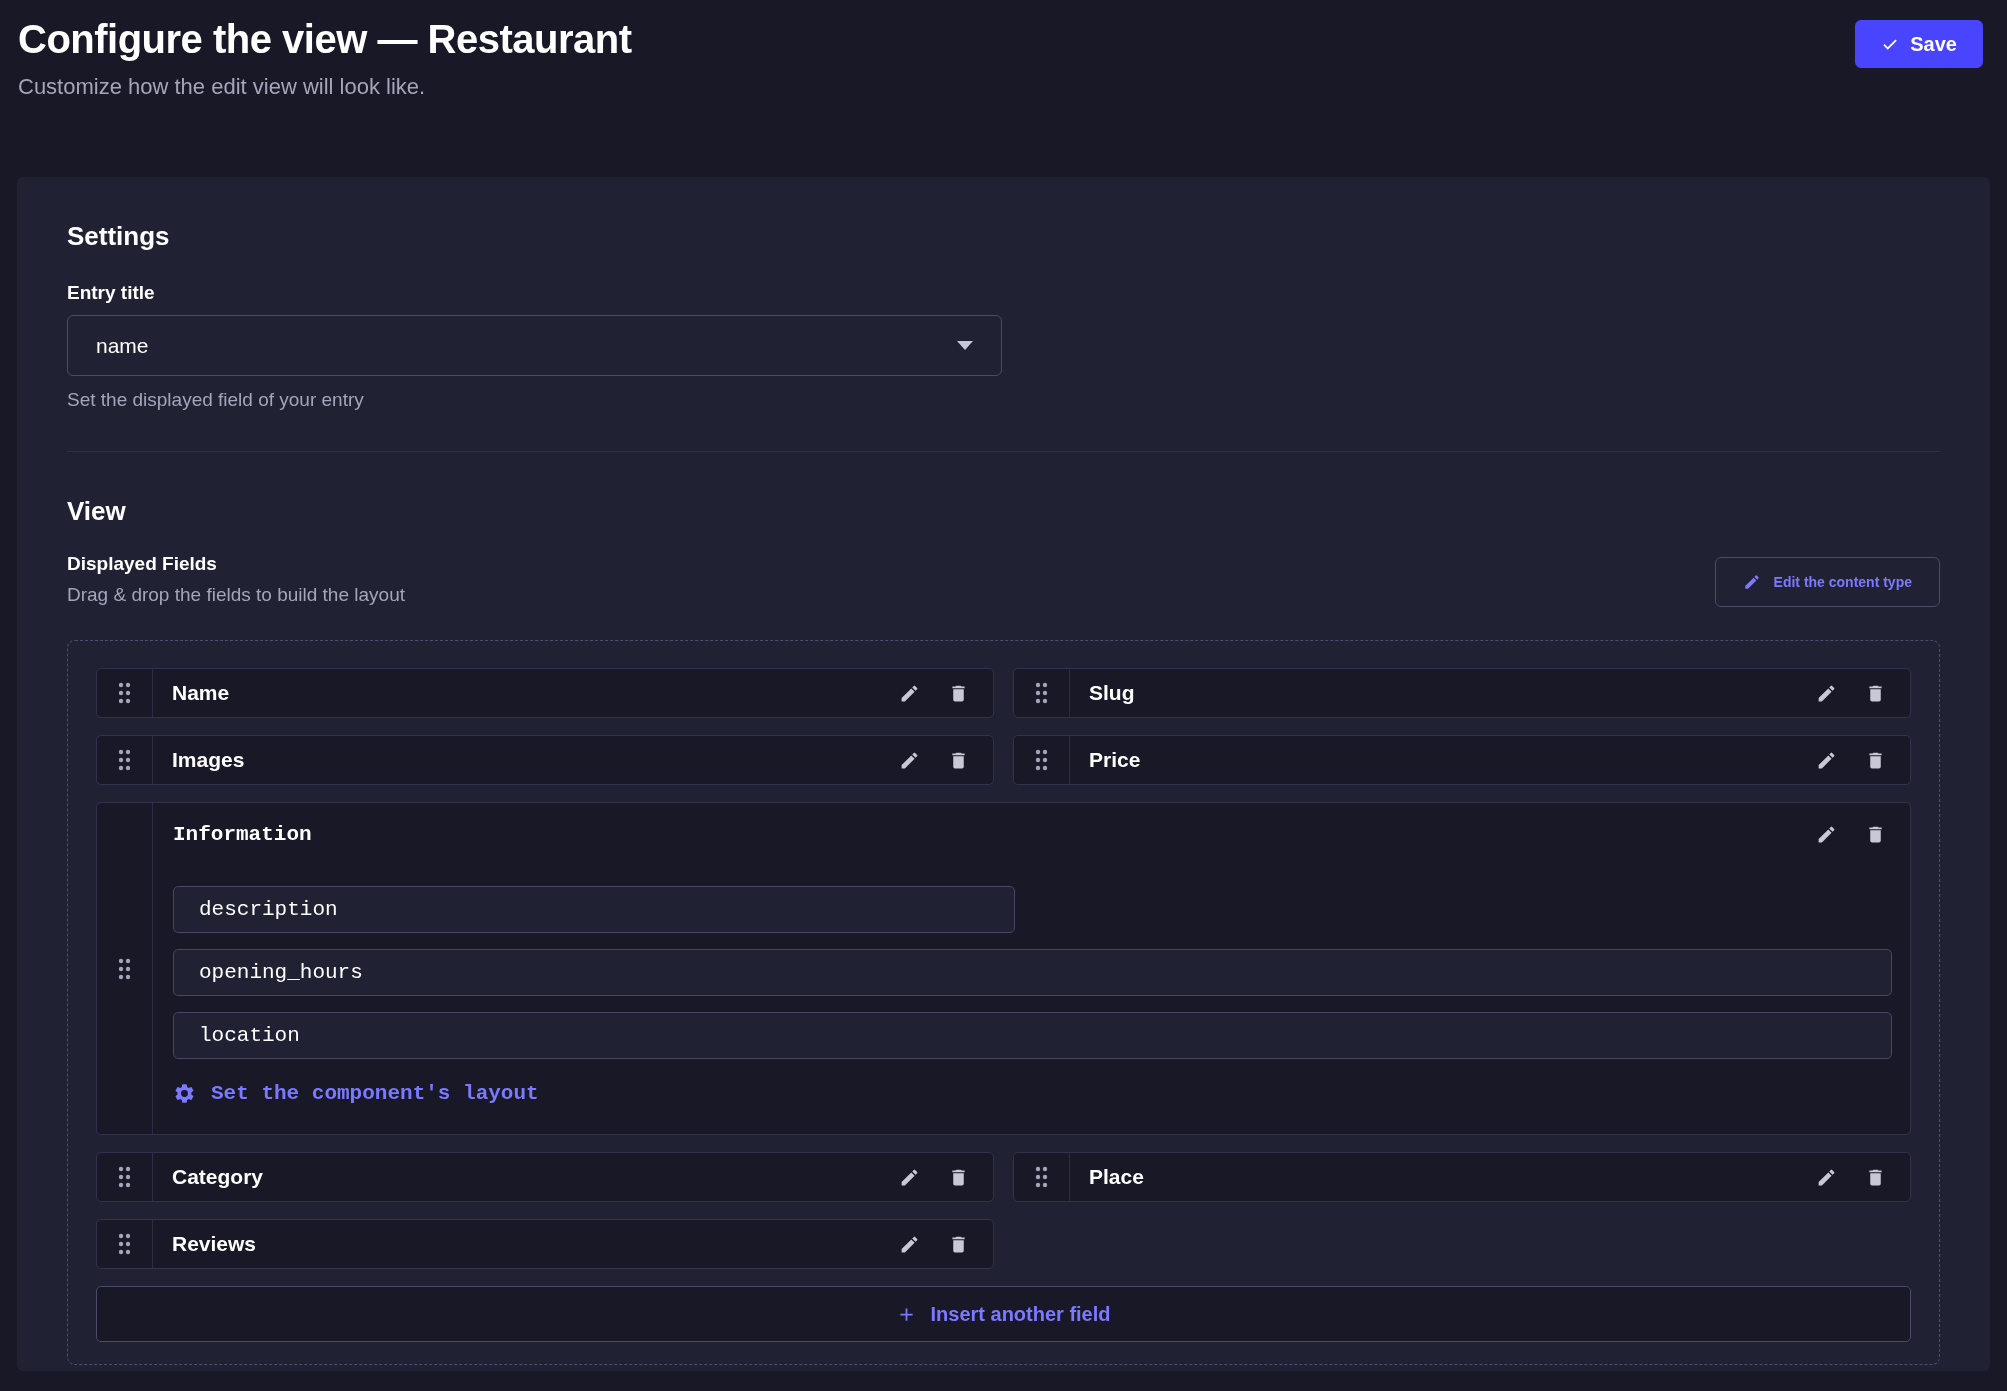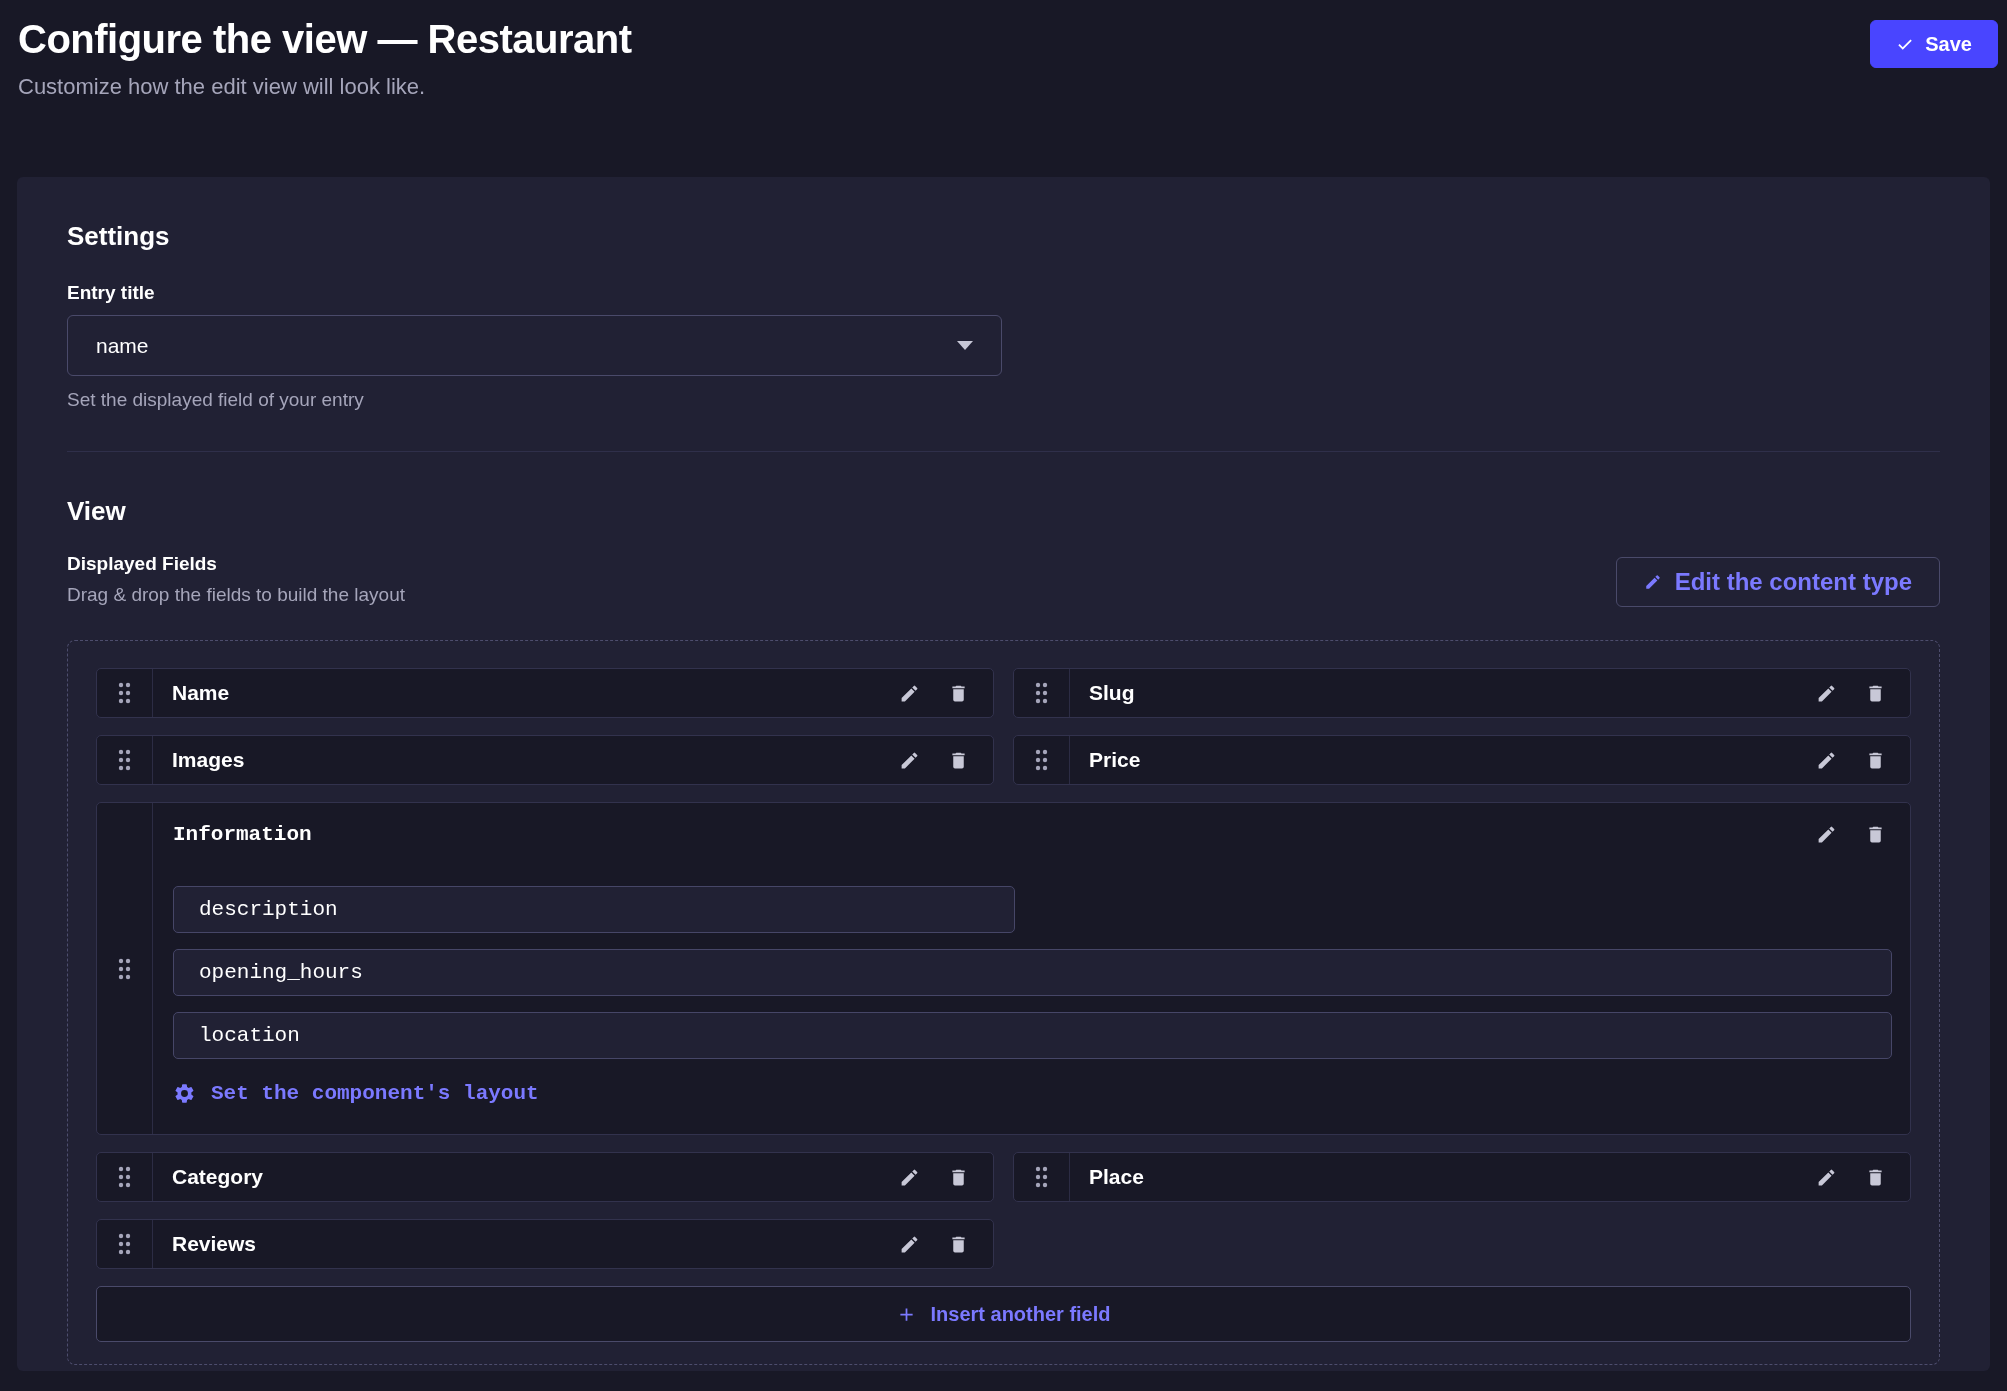--- a/index.html
+++ b/index.html
@@ -9,21 +9,21 @@
     font-family: "Liberation Sans", sans-serif;
     color: #ffffff;
     -webkit-font-smoothing: antialiased;
   }
 
   
   .header {
     display: flex;
     justify-content: space-between;
     align-items: flex-start;
-    padding: 14px 9px 0 18px;
+    padding: 14px 24px 0 18px;
     height: 177px;
   }
   .page-title {
     font-size: 40px;
     font-weight: 700;
     letter-spacing: -0.5px;
     line-height: 1.25;
   }
   .page-subtitle {
     margin-top: 10px;
@@ -111,21 +111,21 @@
   .edit-ct-btn {
     display: flex;
     align-items: center;
     gap: 13px;
     height: 50px;
     padding: 0 27px;
     background: transparent;
     border: 1px solid #4a4a6a;
     border-radius: 6px;
     color: #7b79ff;
-    font-size: 24px;
+    font-size: 14px;
     font-weight: 600;
     font-family: inherit;
     cursor: pointer;
     margin-top: 4px;
   }
   .edit-ct-btn svg { width: 18px; height: 18px; fill: #7b79ff; }
 
   
   .fields-area {
     margin-top: 33px;

